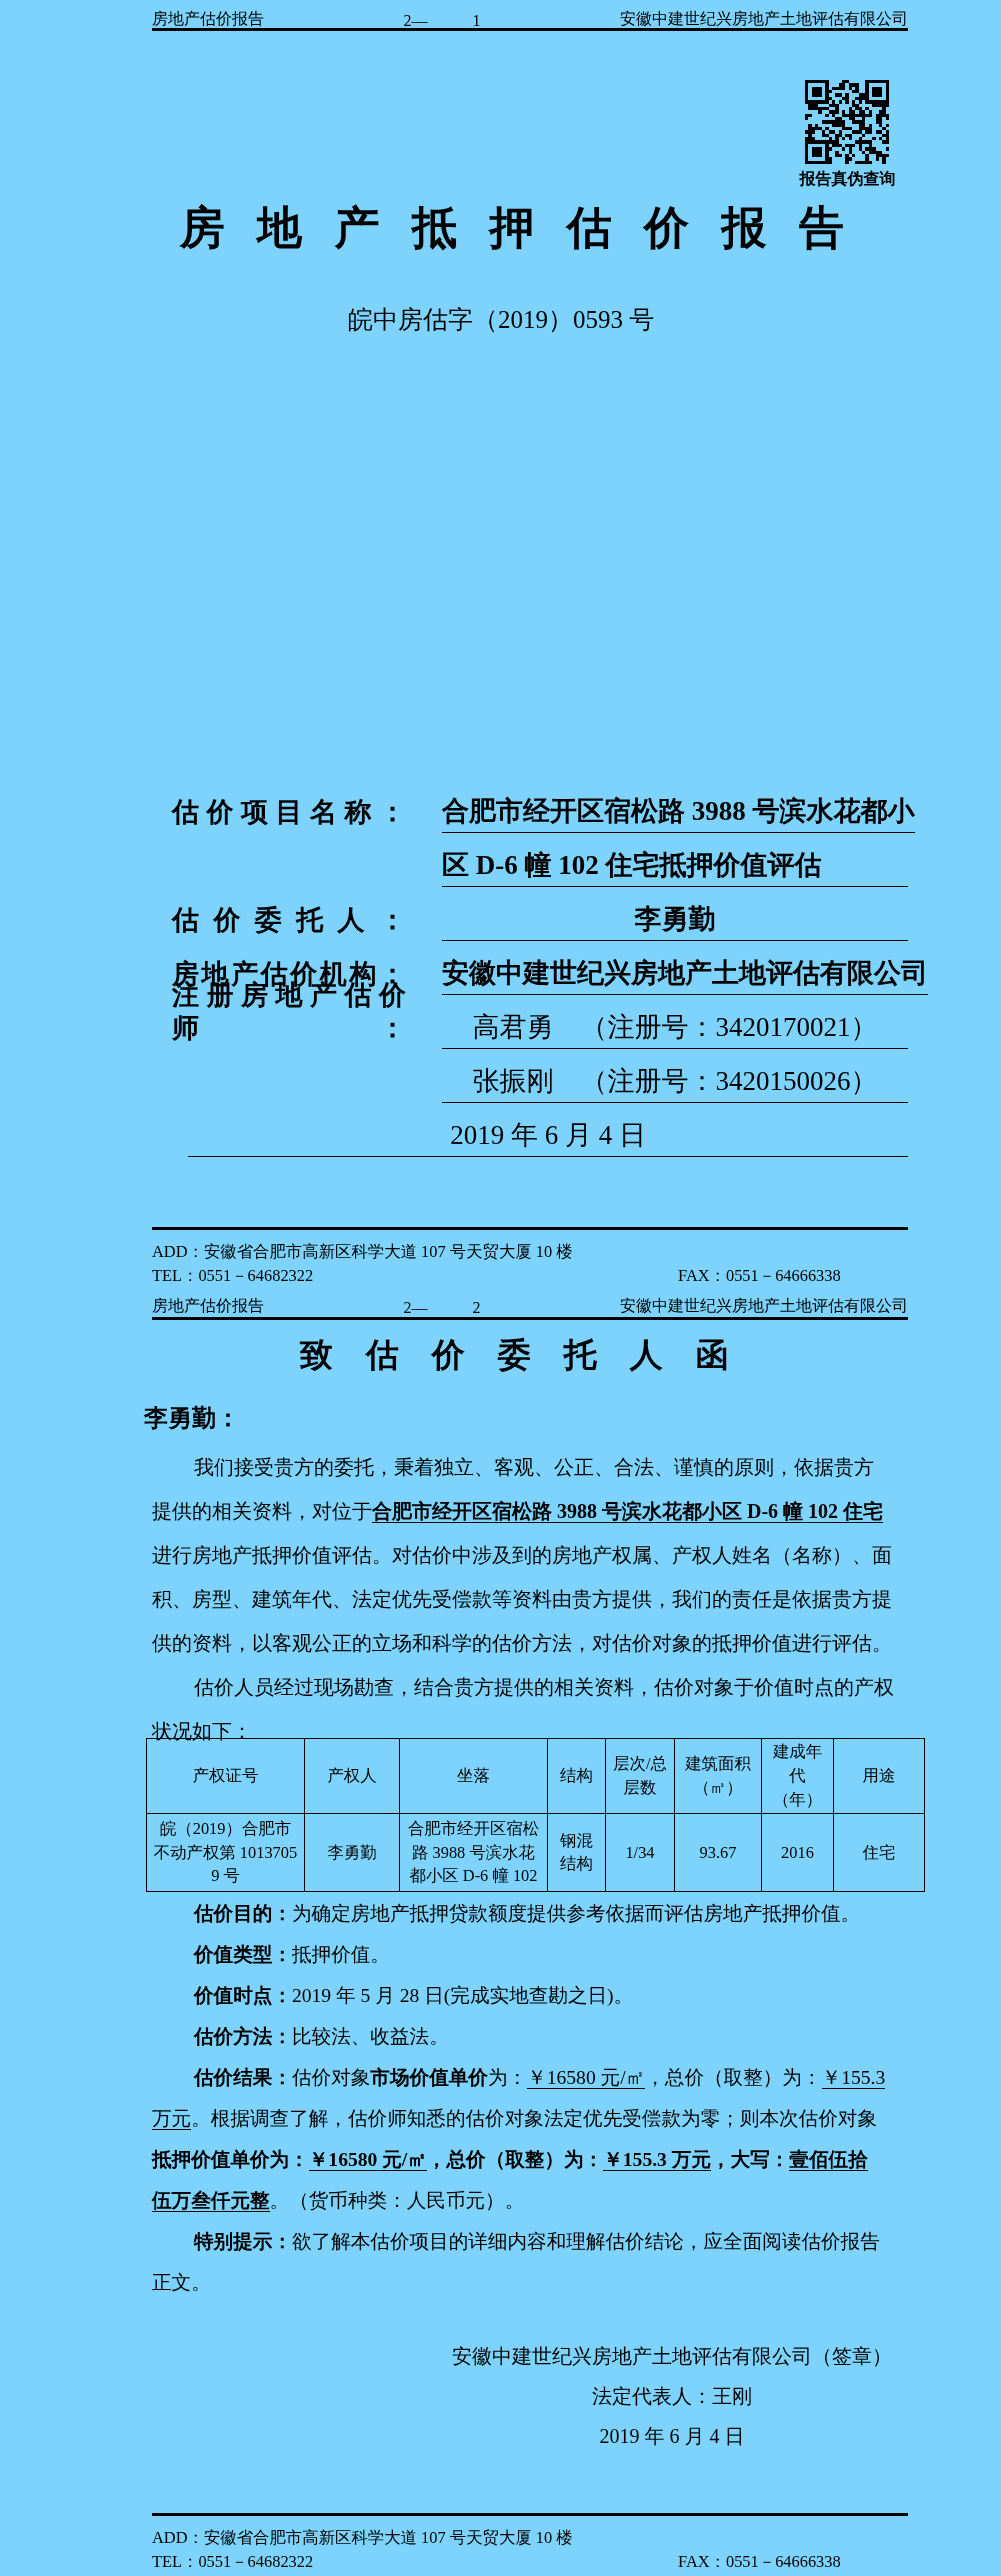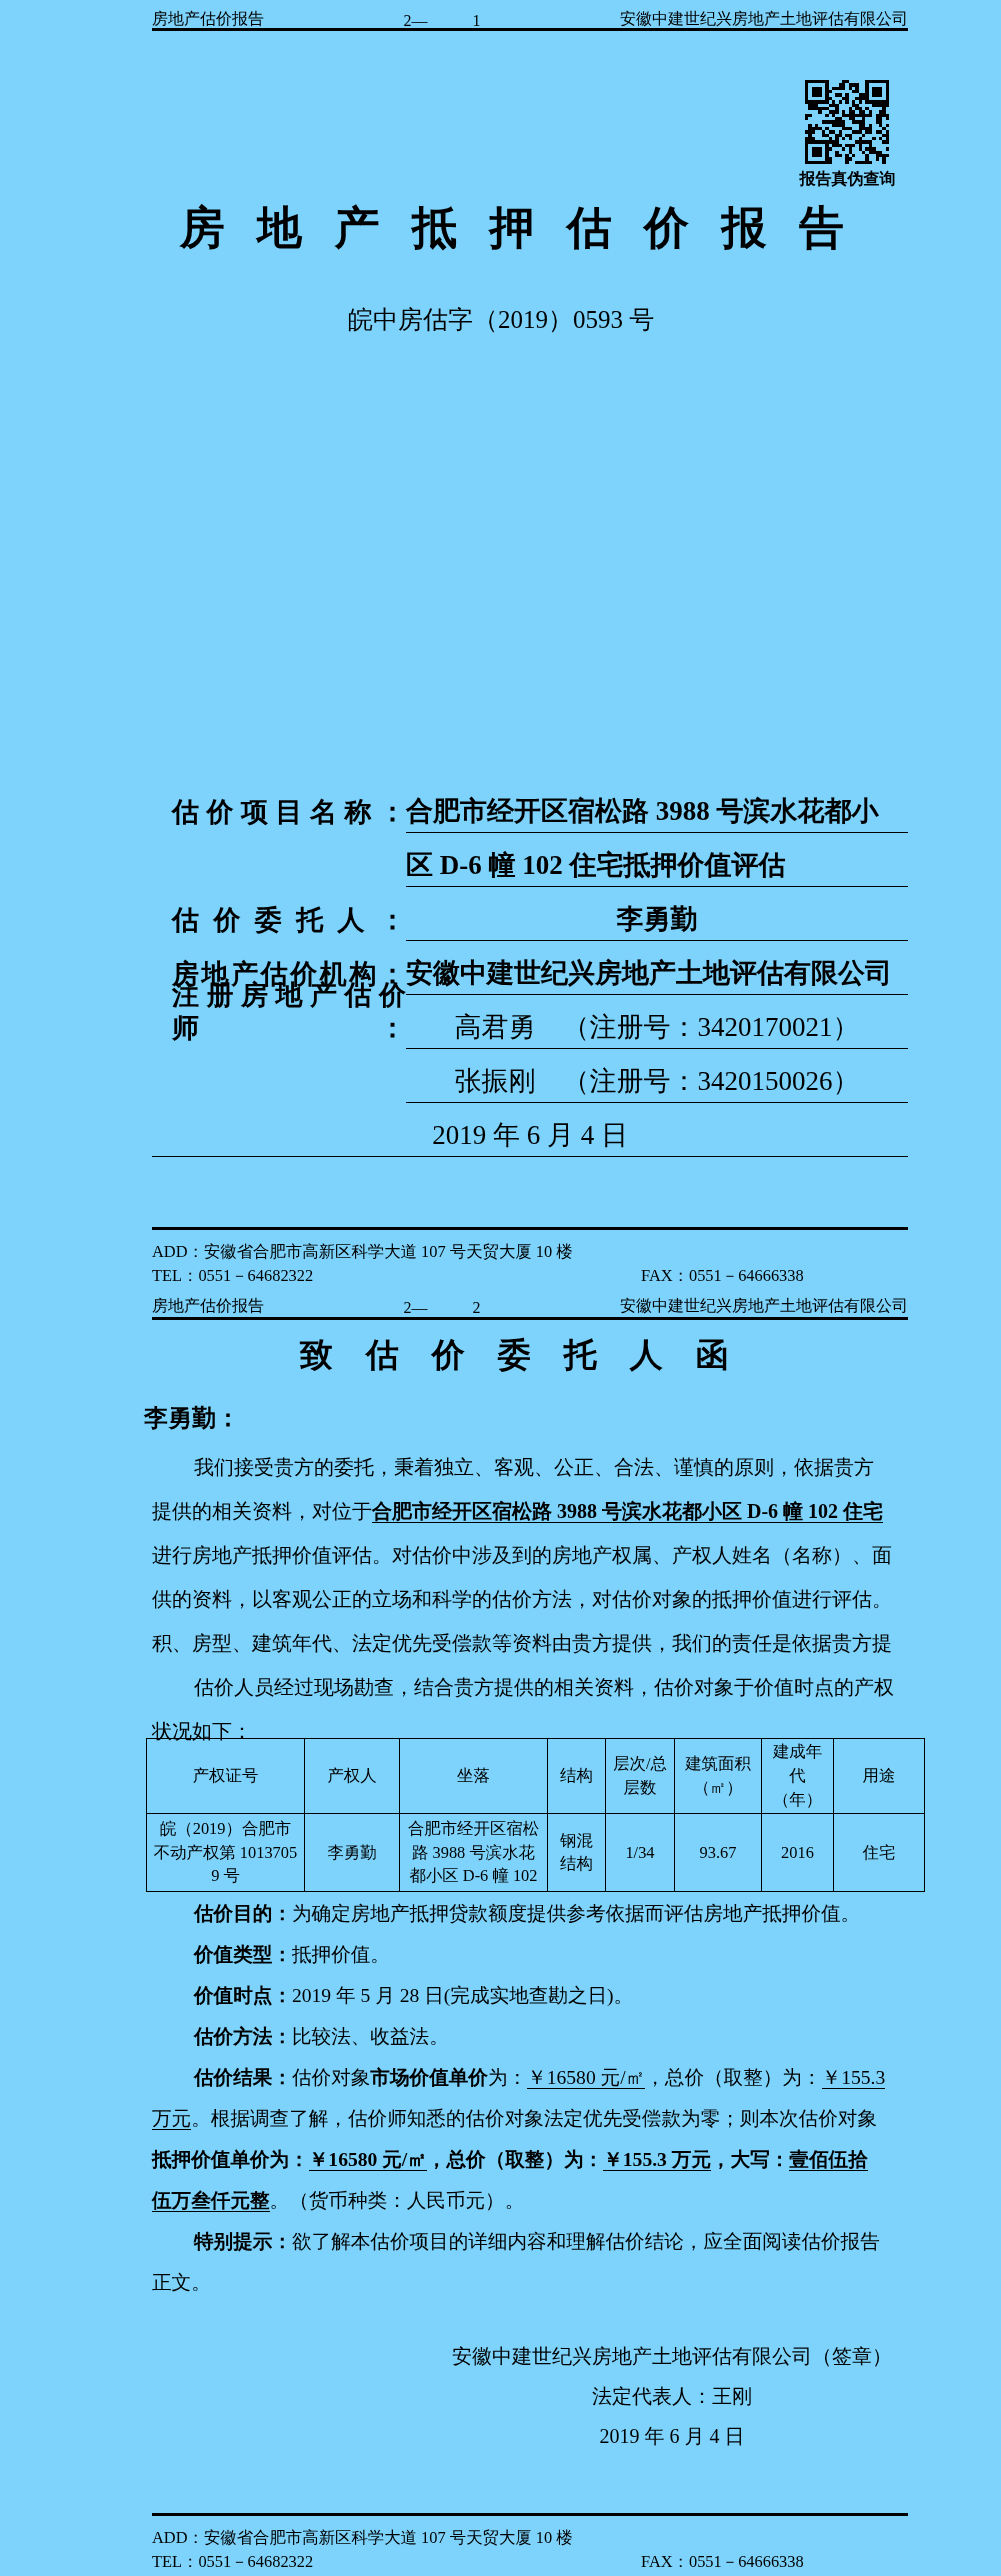--- a/index.html
+++ b/index.html
@@ -5,32 +5,32 @@
   html,body{margin:0;padding:0;background:#888;}
   #doc{position:relative;width:1002px;height:2576px;background:#7dd3fc;color:#000;
        font-family:"Liberation Serif","DejaVu Serif",serif;overflow:hidden;}
   .abs{position:absolute;}
   
   .pg-hdr{left:152px;width:756px;display:flex;align-items:flex-end;font-size:16px;white-space:nowrap;}
   .pg-hdr .ctr{margin:0 auto;display:flex;gap:45px;}
   .rule{left:152px;width:756px;height:2.5px;background:#000;}
   .ft-add{left:152px;width:756px;font-size:16.4px;white-space:nowrap;}
   .ft-tel{left:152px;width:756px;font-size:16.4px;white-space:nowrap;}
-  .ft-tel .fax{position:absolute;left:489px;top:0;}
+  .ft-tel .fax{position:absolute;left:526px;top:0;}
   
   .qr-wrap{left:805px;top:80px;width:84px;height:84px;}
   .qr-cap{left:786px;top:169px;width:123px;text-align:center;font-size:16px;font-weight:bold;}
   .doc-title{left:122px;top:198px;width:758px;text-align:center;font-size:45px;font-weight:bold;
              letter-spacing:0.72em;padding-left:0.6em;white-space:nowrap;}
   .report-no{left:122px;top:303px;width:758px;text-align:center;font-size:25px;white-space:nowrap;}
   .fields{left:152px;top:779px;width:756px;}
   .frow{height:54px;display:flex;align-items:flex-end;}
   .flab{width:234px;flex:0 0 234px;font-size:27px;font-weight:bold;text-align:justify;
         text-align-last:justify;padding-bottom:5px;line-height:1.2;margin-left:20px;}
-  .fval{flex:1;border-bottom:1.9px solid #000;font-size:27px;padding-bottom:5px;line-height:1.2;white-space:nowrap;}
+  .fval{flex:1;border-bottom:1.9px solid #000;font-size:27px;padding-bottom:5px;line-height:1.2;white-space:nowrap;margin-left:36px;}
   .fval.bold{font-weight:bold;}
   .fval.center{text-align:center;}
   
   .letter-title{left:122px;top:1333px;width:758px;text-align:center;font-size:33px;font-weight:bold;
                 letter-spacing:1em;padding-left:0.9em;white-space:nowrap;}
   .salutation{left:144px;top:1402px;font-size:24px;font-weight:bold;}
   .tlines{left:152px;width:777px;}
   .para{top:1445px;}
   .summary{top:1893px;}
   .tline{white-space:nowrap;}
@@ -447,22 +447,22 @@
   </div>
   <div class="abs rule" style="top:1317px;"></div>
 
   <div class="abs letter-title">致估价委托人函</div>
   <div class="abs salutation">李勇勤：</div>
 
   <div class="abs tlines para">
       <div class="tline indent"><span class="">我们接受贵方的委托，秉着独立、客观、公正、合法、谨慎的原则，依据贵方</span></div>
       <div class="tline"><span class="">提供的相关资料，对位于</span><span class="b u">合肥市经开区宿松路 3988 号滨水花都小区 D-6 幢 102 住宅</span></div>
       <div class="tline"><span class="">进行房地产抵押价值评估。对估价中涉及到的房地产权属、产权人姓名（名称）、面</span></div>
+      <div class="tline"><span class="">积、房型、建筑年代、法定优先受偿款等资料由贵方提供，我们的责任是依据贵方提</span></div>
       <div class="tline"><span class="">供的资料，以客观公正的立场和科学的估价方法，对估价对象的抵押价值进行评估。</span></div>
-      <div class="tline"><span class="">积、房型、建筑年代、法定优先受偿款等资料由贵方提供，我们的责任是依据贵方提</span></div>
       <div class="tline indent"><span class="">估价人员经过现场勘查，结合贵方提供的相关资料，估价对象于价值时点的产权</span></div>
       <div class="tline"><span class="">状况如下：</span></div>
     </div>
 
   <table class="abs ptable">
       <colgroup>
         <col class="c0">
         <col class="c1">
         <col class="c2">
         <col class="c3">

